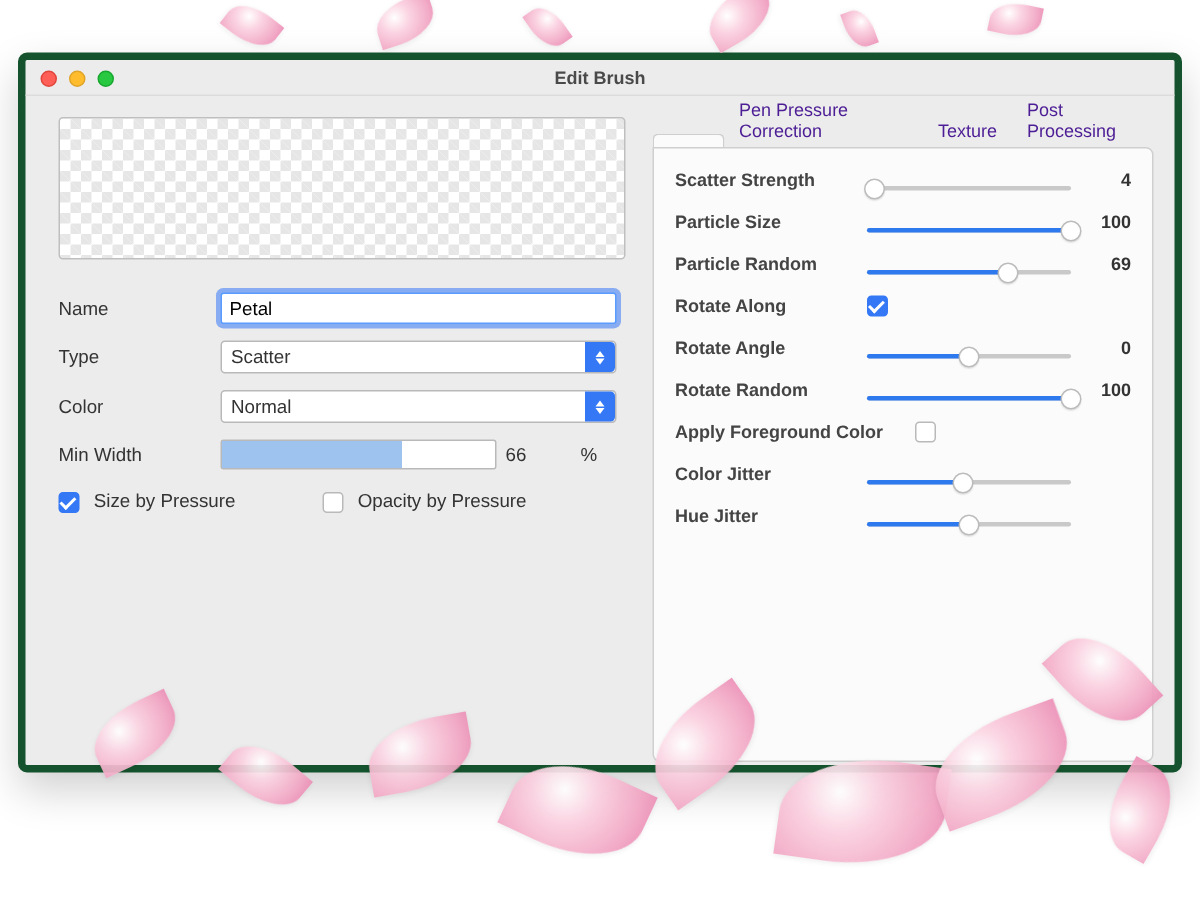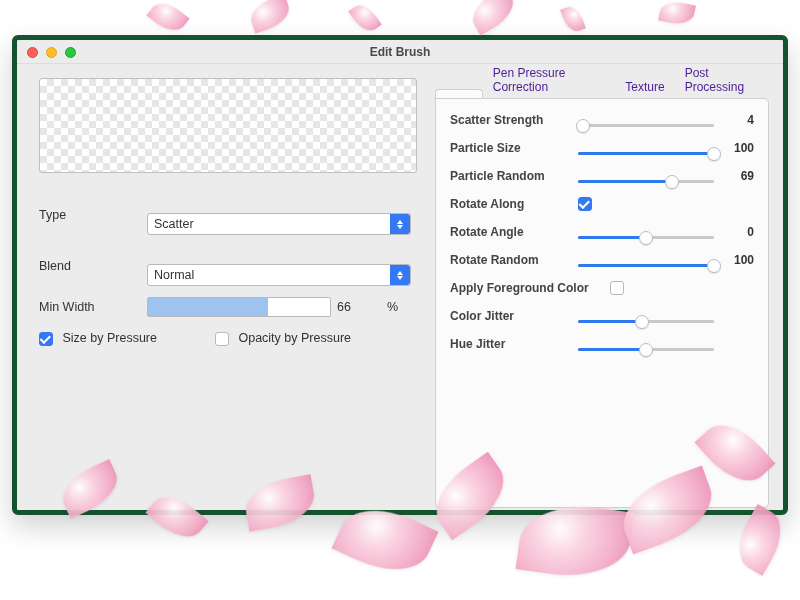--- a/index.html
+++ b/index.html
@@ -40,21 +40,21 @@
   .form { margin-top: 22px; font-size: 12.5px; color: #333; }
   .row { display: flex; align-items: center; margin-bottom: 11px; }
   .row .lbl { width: 108px; }
   .txtinput {
     flex: 1; height: 21px; border: 1px solid #b9b9b9; background: #fff;
     padding: 0 5px; font-size: 12.5px; border-radius: 2px;
   }
   .txtinput.focused { box-shadow: 0 0 0 3px rgba(52,120,246,0.55); border-color: #5a9bff; }
   .select {
     flex: 1; height: 22px; position: relative; background: #fff; border: 1px solid #b9b9b9;
-    border-radius: 3px; display: flex; align-items: center; padding: 0 6px; font-size: 12.5px; margin-top: 18px;
+    border-radius: 3px; display: flex; align-items: center; padding: 0 6px; font-size: 12.5px;
   }
   .select .caret {
     position: absolute; right: 0; top: 0; width: 20px; height: 100%;
     background: #3478f6; border-radius: 0 3px 3px 0;
     display: flex; flex-direction: column; align-items: center; justify-content: center; gap: 1px;
   }
   .caret .tri { width: 0; height: 0; border-left: 3px solid transparent; border-right: 3px solid transparent; }
   .caret .tri.up { border-bottom: 4px solid #fff; }
   .caret .tri.dn { border-top: 4px solid #fff; }
 
@@ -120,31 +120,35 @@
     <span>Edit Brush</span>
   </div>
 
   <div class="columns">
 
     <div class="left">
       <div class="preview"></div>
 
       <div class="form">
         <div class="row">
+          <div class="lbl">Name</div>
+          <input class="txtinput focused" value="Petal" style="">
+        </div>
+        <div class="row">
           <div class="lbl">Type</div>
           <div class="select">
             <span>Scatter</span>
             <div class="caret">
                 <div class="tri up"></div>
                 <div class="tri dn"></div>
               </div>
           </div>
         </div>
         <div class="row">
-          <div class="lbl">Blend</div>
+          <div class="lbl">Color</div>
           <div class="select">
             <span>Normal</span>
             <div class="caret">
                 <div class="tri up"></div>
                 <div class="tri dn"></div>
               </div>
           </div>
         </div>
         <div class="row">
           <div class="lbl">Min Width</div>

